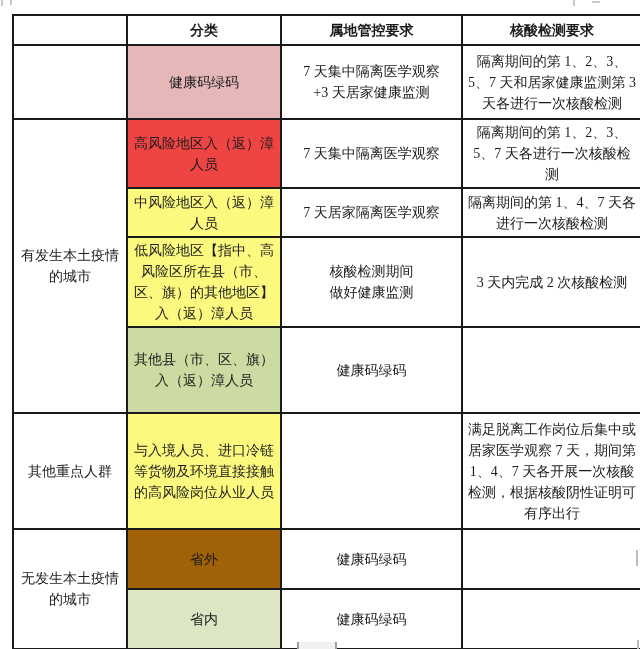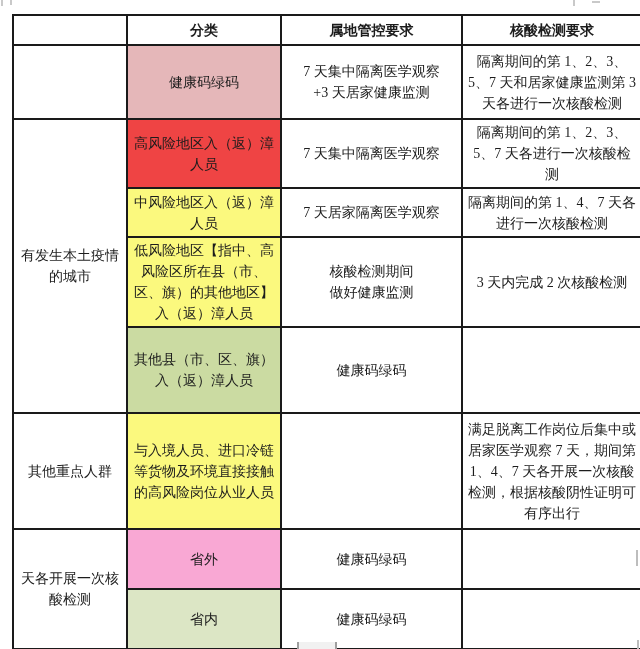--- a/index.html
+++ b/index.html
@@ -97,22 +97,22 @@
     <td>健康码绿码</td>
     <td class="test-col"></td>
   </tr>
   <tr style="height:116px;">
     <td class="group-cell">其他重点人群</td>
     <td style="text-align: center; background: rgb(251, 249, 126); margin-top: 40px;">与入境人员、进口冷链等货物及环境直接接触的高风险岗位从业人员</td>
     <td></td>
     <td class="test-col">满足脱离工作岗位后集中或居家医学观察 7 天，期间第 1、4、7 天各开展一次核酸检测，根据核酸阴性证明可有序出行</td>
   </tr>
   <tr style="height:60px;">
-    <td class="group-cell" rowspan="2">天各开展一次核酸检测</td>
-    <td style="background: #f9a8d4; font-family: Liberation Serif, serif;">省外</td>
+    <td class="group-cell" rowspan="2">无发生本土疫情的城市</td>
+    <td style="background: #a16207; font-family: Liberation Serif, serif;">省外</td>
     <td>健康码绿码</td>
     <td class="test-col"></td>
   </tr>
   <tr style="height:60px;">
     <td style="background: rgb(220, 230, 197);">省内</td>
     <td>健康码绿码</td>
     <td class="test-col"></td>
   </tr>
 </tbody>
   </table>

